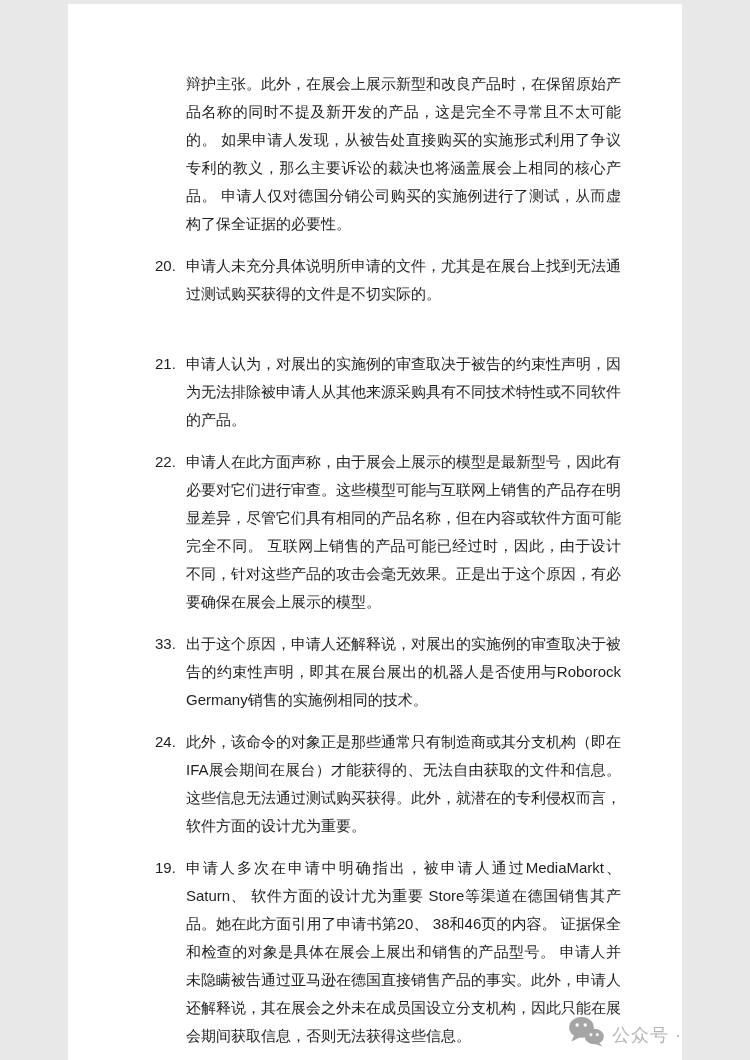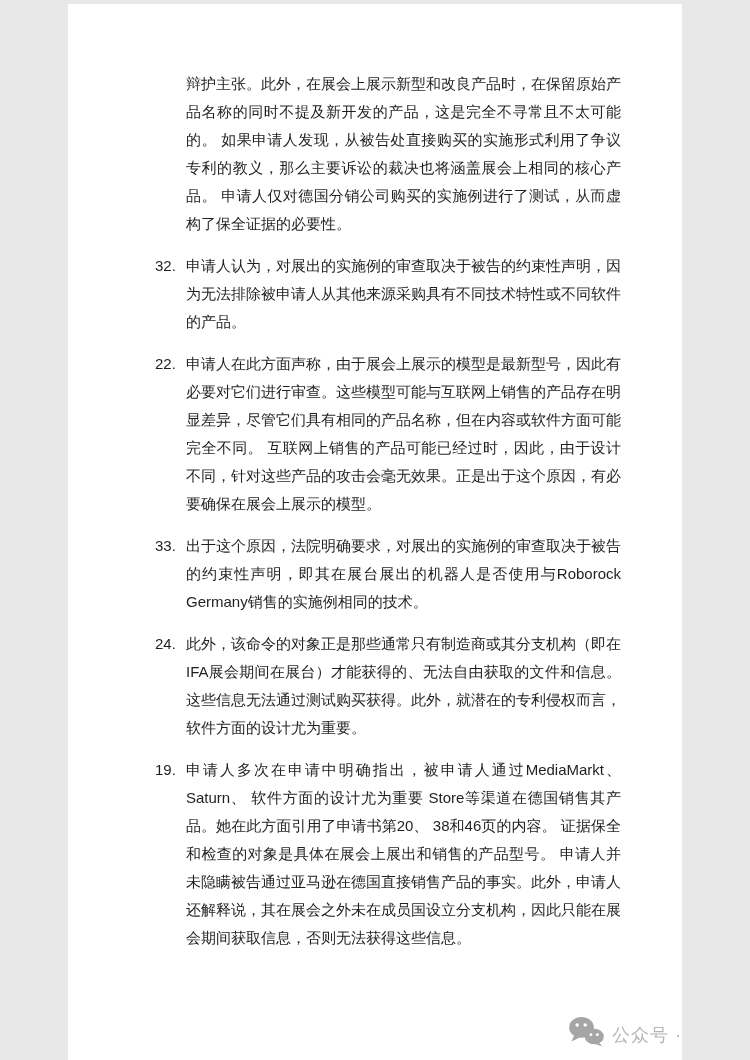--- a/index.html
+++ b/index.html
@@ -75,34 +75,38 @@
 
 <div class="page">
 
   <div class="content">
 
     <div class="para">
       <span class="pnum"></span>
       <span class="ptext">辩护主张。此外，在展会上展示新型和改良产品时，在保留原始产品名称的同时不提及新开发的产品，这是完全不寻常且不太可能的。 如果申请人发现，从被告处直接购买的实施形式利用了争议专利的教义，那么主要诉讼的裁决也将涵盖展会上相同的核心产品。 申请人仅对德国分销公司购买的实施例进行了测试，从而虚构了保全证据的必要性。</span>
     </div>
 
+    <div class="para gap-after">
+      <span class="pnum">20.</span>
+      <span class="ptext">申请人未充分具体说明所申请的文件，尤其是在展台上找到无法通过测试购买获得的文件是不切实际的。</span>
+    </div>
 
     <div class="para">
-      <span class="pnum">32.</span>
+      <span class="pnum">21.</span>
       <span class="ptext">申请人认为，对展出的实施例的审查取决于被告的约束性声明，因为无法排除被申请人从其他来源采购具有不同技术特性或不同软件的产品。</span>
     </div>
 
     <div class="para">
       <span class="pnum">22.</span>
       <span class="ptext">申请人在此方面声称，由于展会上展示的模型是最新型号，因此有必要对它们进行审查。这些模型可能与互联网上销售的产品存在明显差异，尽管它们具有相同的产品名称，但在内容或软件方面可能完全不同。 互联网上销售的产品可能已经过时，因此，由于设计不同，针对这些产品的攻击会毫无效果。正是出于这个原因，有必要确保在展会上展示的模型。</span>
     </div>
 
     <div class="para">
       <span class="pnum">33.</span>
-      <span class="ptext">出于这个原因，法院明确要求，对展出的实施例的审查取决于被告的约束性声明，即其在展台展出的机器人是否使用与Roborock Germany销售的实施例相同的技术。</span>
+      <span class="ptext">出于这个原因，申请人还解释说，对展出的实施例的审查取决于被告的约束性声明，即其在展台展出的机器人是否使用与Roborock Germany销售的实施例相同的技术。</span>
     </div>
 
     <div class="para">
       <span class="pnum">24.</span>
       <span class="ptext">此外，该命令的对象正是那些通常只有制造商或其分支机构（即在IFA展会期间在展台）才能获得的、无法自由获取的文件和信息。这些信息无法通过测试购买获得。此外，就潜在的专利侵权而言，软件方面的设计尤为重要。</span>
     </div>
 
     <div class="para">
       <span class="pnum">19.</span>
       <span class="ptext">申请人多次在申请中明确指出，被申请人通过MediaMarkt、 Saturn、 软件方面的设计尤为重要 Store等渠道在德国销售其产品。她在此方面引用了申请书第20、 38和46页的内容。 证据保全和检查的对象是具体在展会上展出和销售的产品型号。 申请人并未隐瞒被告通过亚马逊在德国直接销售产品的事实。此外，申请人还解释说，其在展会之外未在成员国设立分支机构，因此只能在展会期间获取信息，否则无法获得这些信息。</span>

